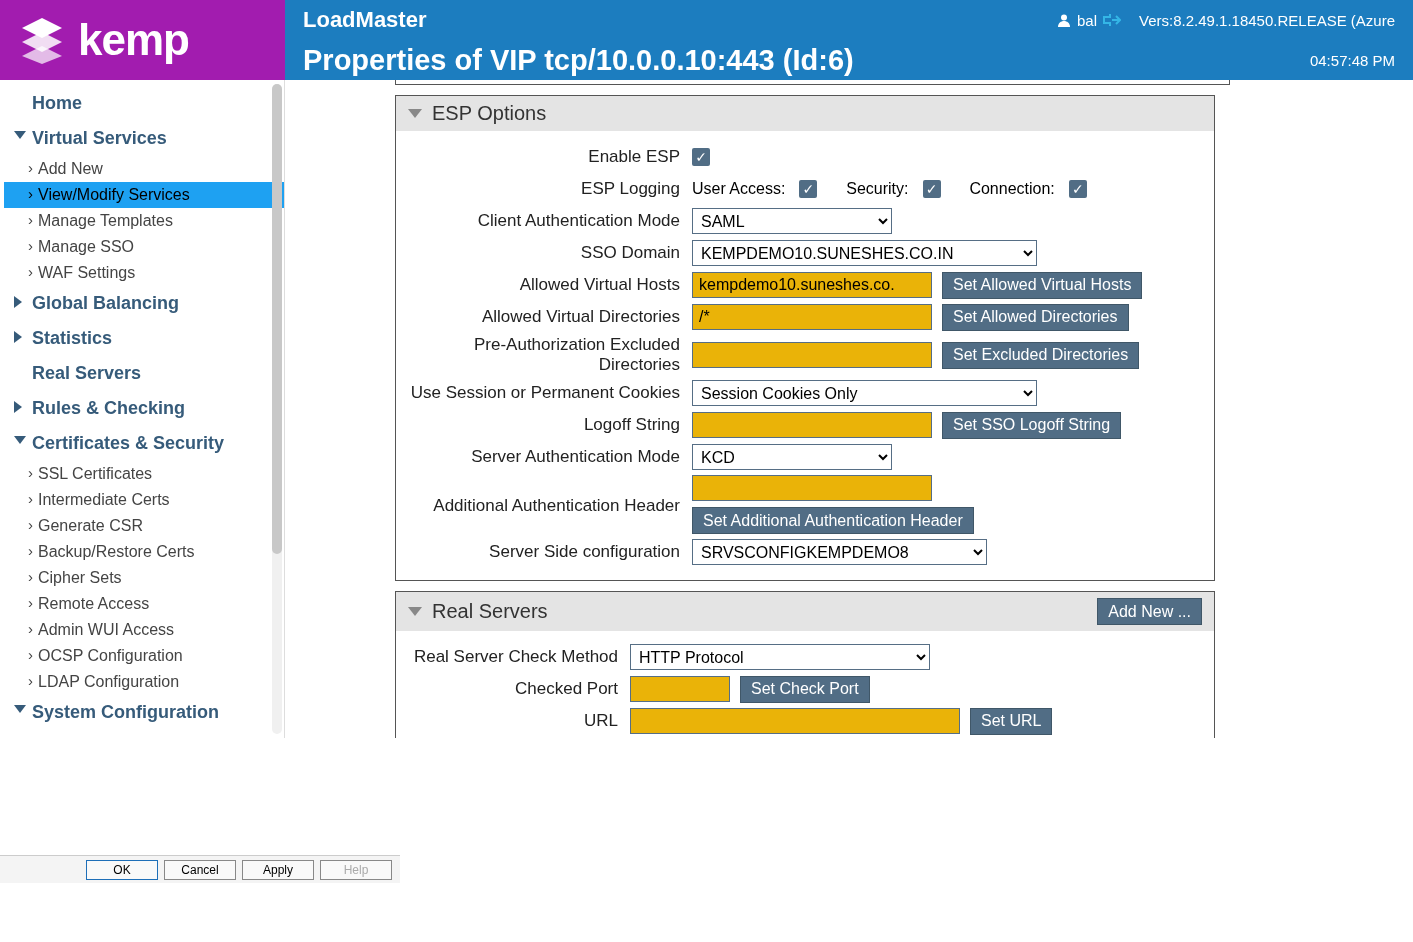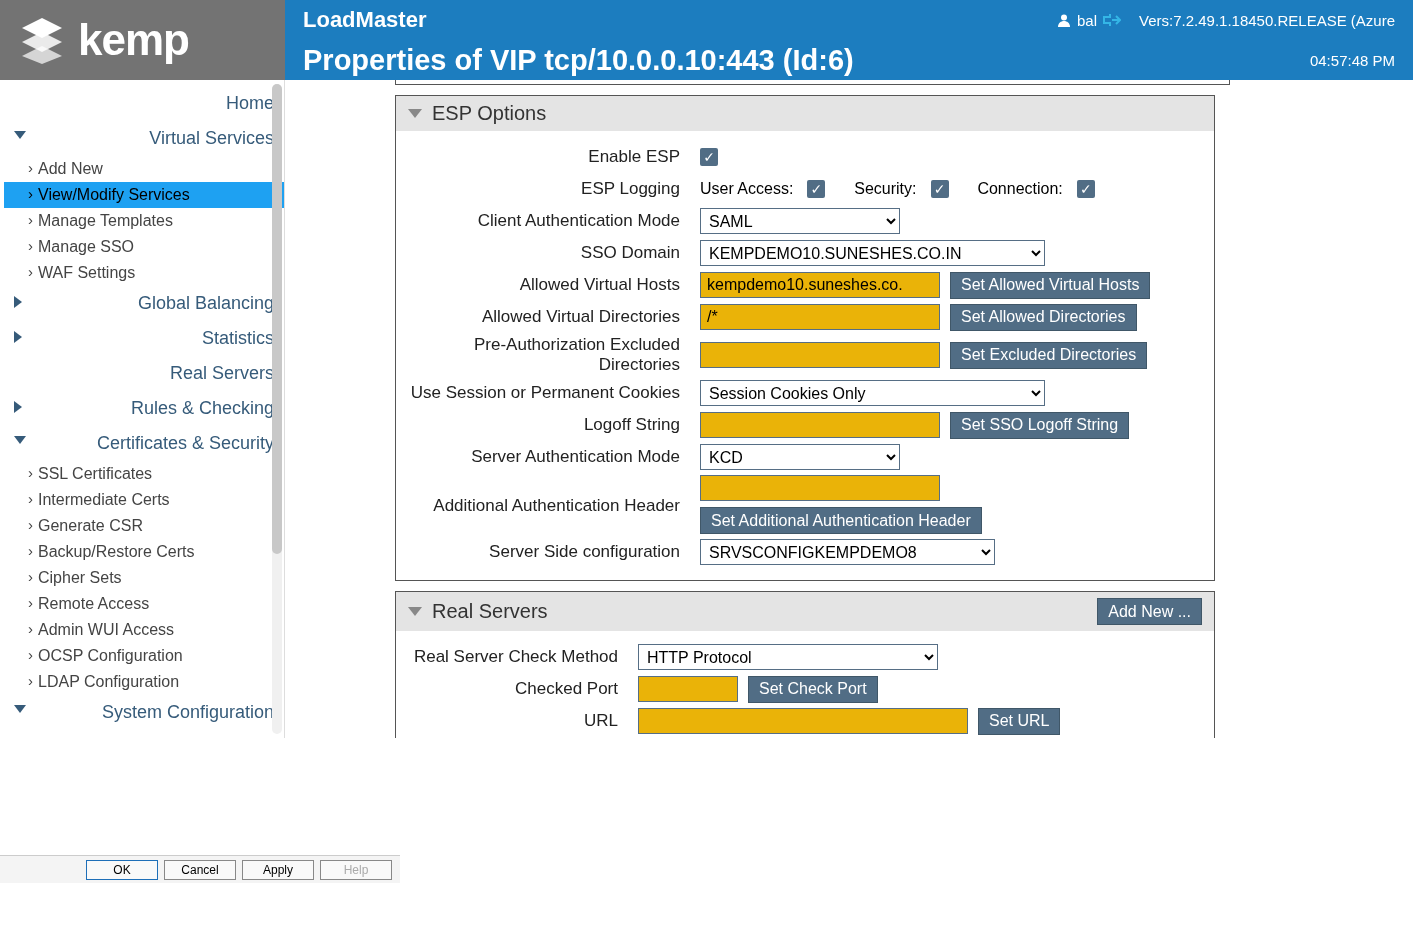--- a/index.html
+++ b/index.html
@@ -1,52 +1,52 @@
 <!DOCTYPE html>
 <html><head>
 <meta charset="utf-8">
 <style>
   * { margin: 0; padding: 0; box-sizing: border-box; font-family: "Segoe UI", Arial, sans-serif; }
   body { width: 1413px; height: 942px; overflow: hidden; background: #fff; }
   
   .topbar { display: flex; height: 80px; }
-  .logo-area { width: 285px; background: #737373; display: flex; align-items: center; padding: 0 18px; }
+  .logo-area { width: 285px; background: #a21caf; display: flex; align-items: center; padding: 0 18px; }
   .logo-area svg { flex: none; }
   .logo-text { color: #fff; font-size: 44px; font-weight: 700; margin-left: 12px; letter-spacing: -1px; }
   .top-right { flex: 1; background: #1c7dbf; display: flex; flex-direction: column; }
   .top-right-row1 { height: 40px; display: flex; align-items: center; color: #fff; padding: 0 18px; }
   .top-right-row2 { height: 40px; display: flex; align-items: center; color: #fff; padding: 0 18px; }
   .product-name { font-size: 22px; font-weight: 600; }
   .page-title { font-size: 29px; font-weight: 600; }
   .spacer { flex: 1; }
   .user-info { display: flex; align-items: center; gap: 6px; font-size: 15px; margin-right: 18px; }
   .version { font-size: 15px; }
   .clock { font-size: 15px; }
   
   .main { display: flex; height: 658px; }
   .sidebar-wrap { width: 285px; border-right: 1px solid #ddd; position: relative; }
   .sidebar { height: 100%; overflow-y: auto; padding: 6px 0 6px 4px; }
   .sidebar-scrollbar { position: absolute; right: 2px; top: 4px; width: 10px; height: 650px; background: #f0f0f0; border-radius: 5px; }
   .sidebar-thumb { position: absolute; top: 0; width: 10px; height: 470px; background: #c8c8c8; border-radius: 5px; }
-  .nav-item { padding: 7px 10px 7px 28px; font-size: 18px; color: #365b7a; font-weight: 400; cursor: pointer; position: relative; text-align: right; }
+  .nav-item { padding: 7px 10px 7px 28px; font-size: 18px; color: #365b7a; font-weight: 700; cursor: pointer; position: relative; }
   .nav-item .caret { position: absolute; left: 10px; top: 10px; display: inline-block; width: 0; height: 0; }
   .nav-item.expanded .caret { border-left: 6px solid transparent; border-right: 6px solid transparent; border-top: 8px solid #365b7a; }
   .nav-item.collapsed .caret { border-top: 6px solid transparent; border-bottom: 6px solid transparent; border-left: 8px solid #365b7a; }
   .nav-sub { padding: 4px 10px 4px 34px; font-size: 16px; color: #444; cursor: pointer; position: relative; }
   .nav-sub::before { content: "›"; position: absolute; left: 24px; top: 3px; color: #444; font-size: 15px; }
   .nav-sub.active { background: #1ea1f2; color: #000; }
   .nav-sub.active::before { color: #000; }
   
   .content { flex: 1; padding: 0 0 0 110px; overflow: hidden; }
   .panel { border: 1px solid #555; margin-bottom: 10px; width: 820px; margin-top: 10px; }
   .panel-partial { border-left: 1px solid #555; border-right: 1px solid #555; border-bottom: 1px solid #555; width: 835px; margin-bottom: 10px; }
   .panel-header { background: #e4e4e4; padding: 6px 12px; font-size: 20px; color: #333; display: flex; align-items: center; gap: 10px; }
   .panel-header .tri { display: inline-block; width: 0; height: 0; border-left: 7px solid transparent; border-right: 7px solid transparent; border-top: 9px solid #888; }
   .panel-body { padding: 8px 14px 10px 14px; background: #fff; }
-  .form-row { display: flex; align-items: center; margin: 4px 0; min-height: 28px; gap: 8px; }
+  .form-row { display: flex; align-items: center; margin: 4px 0; min-height: 28px; }
   .form-label { width: 282px; text-align: right; padding-right: 12px; font-size: 17px; color: #222; }
   .form-ctrl { display: flex; align-items: center; gap: 10px; flex-wrap: wrap; }
   .form-row-stack .form-ctrl { flex-direction: column; align-items: flex-start; gap: 6px; }
   select { border: 1px solid #566e85; background: #fff; font-size: 16px; padding: 2px 4px; height: 26px; color: #000; }
   select.wide { width: 345px; }
   select.mid { width: 200px; }
   select.rs  { width: 300px; }
   input[type=text] { border: 1px solid #566e85; background: #eab308; font-size: 16px; padding: 2px 6px; height: 26px; color: #000; }
   input.w240 { width: 240px; }
   input.w330 { width: 330px; }
@@ -83,21 +83,21 @@
             <circle cx="7" cy="4.5" r="3" fill="#fff"></circle>
             <path d="M1,14 C1,10 4,8 7,8 C10,8 13,10 13,14 Z" fill="#fff"></path>
           </svg>
         <span>bal</span>
         <svg width="18" height="16" viewBox="0 0 18 16">
             <path d="M7,2 L7,5 L1,5 L1,11 L7,11 L7,14" fill="none" stroke="#34b6e6" stroke-width="2"></path>
             <path d="M9,8 L16,8 M13,4 L17,8 L13,12" fill="none" stroke="#34b6e6" stroke-width="2"></path>
           </svg>
       </span>
       <span class="version">
-        <span>Vers:</span><span>7.2.49.1.18450.RELEASE (Azure</span>
+        <span>Vers:</span><span>8.2.49.1.18450.RELEASE (Azure</span>
       </span>
     </div>
     <div class="top-right-row2">
       <span class="page-title">Properties of VIP tcp/10.0.0.10:443 (Id:6)</span>
       <span class="spacer"></span>
       <span class="clock">04:57:48 PM</span>
     </div>
   </div>
 </div>
 

